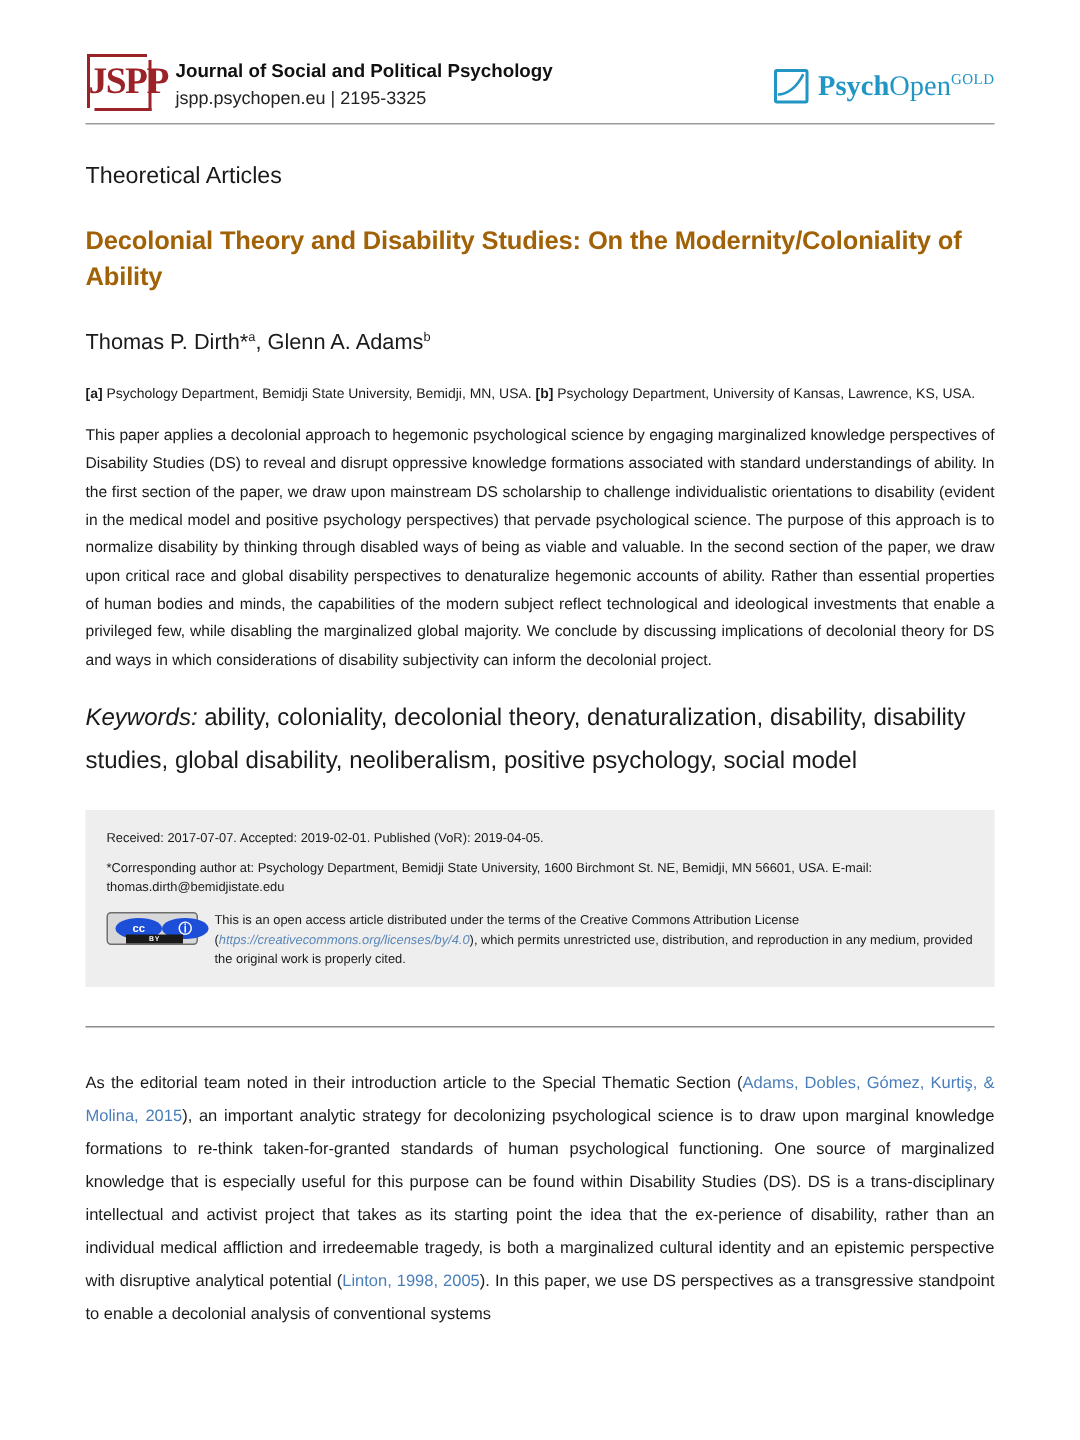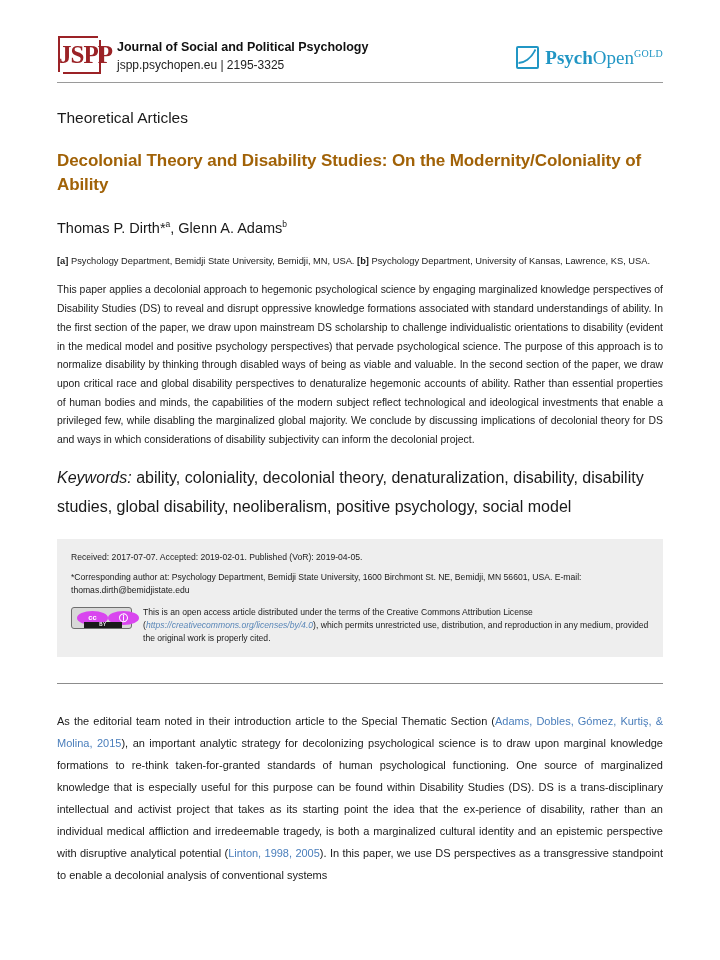--- a/index.html
+++ b/index.html
@@ -161,21 +161,21 @@
     border-radius: 3px;
     position: relative;
     flex: 0 0 auto;
     margin-right: 11px;
     margin-top: 1px;
   }
   .cc-circle {
     position: absolute; top: 2.5px;
     width: 31px; height: 14px;
     border-radius: 50%;
-    background: #d946ef;
+    background: #1d4ed8;
     color: #ffffff;
     font-family: "Liberation Sans", sans-serif;
     font-size: 7.5px;
     font-weight: bold;
     text-align: center;
     line-height: 14px;
   }
   .cc-circle.cc1 { left: 5px; }
   .cc-circle.cc2 { left: 36px; font-size: 9px; }
   .cc-by {

